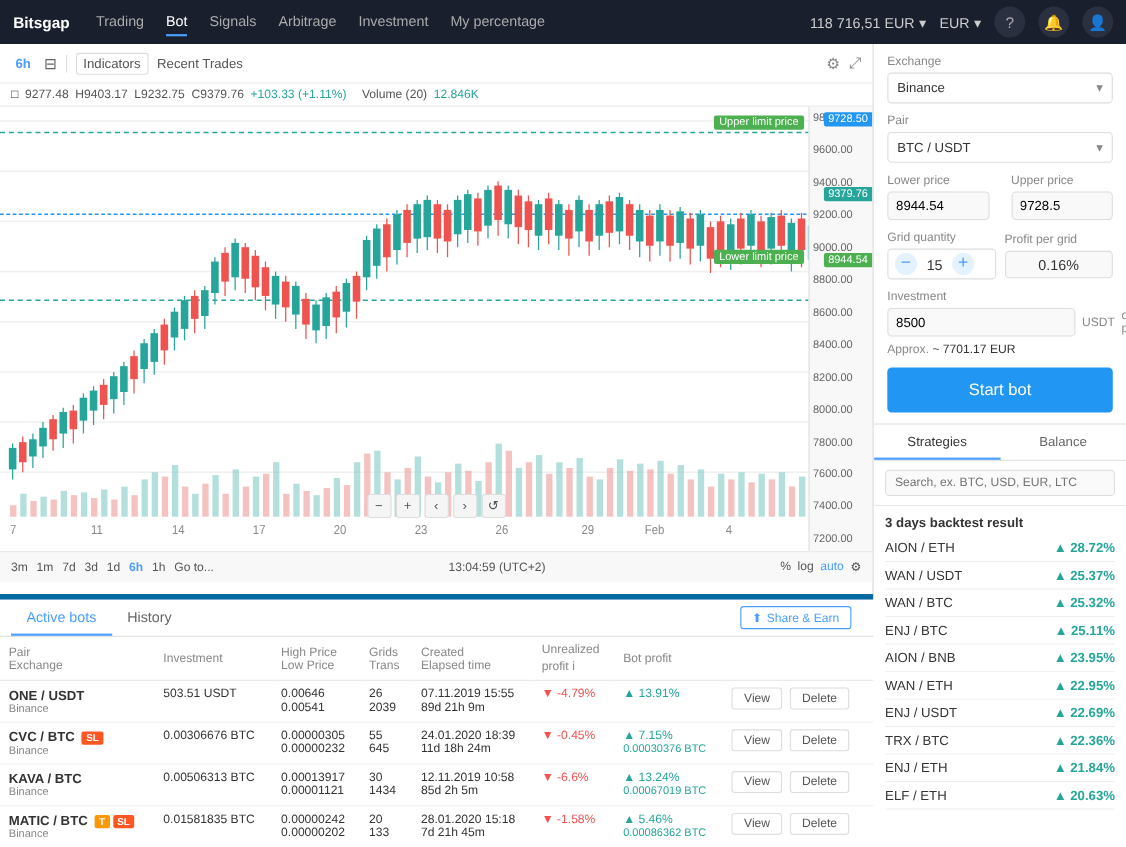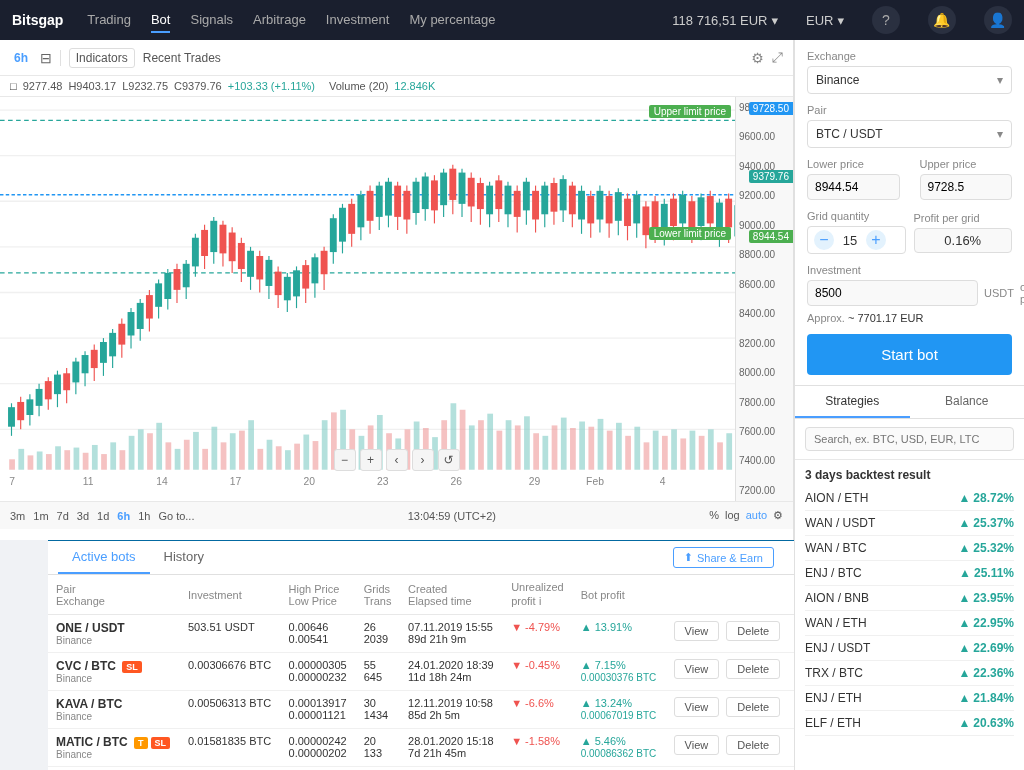--- a/index.html
+++ b/index.html
@@ -4,21 +4,21 @@
   <style>
     * { box-sizing: border-box; margin: 0; padding: 0; font-family: -apple-system, BlinkMacSystemFont, 'Segoe UI', sans-serif; }
     body { background: #f0f2f5; font-size: 12px; color: #333; width: 1024px; height: 770px; overflow: hidden; }
 
     
     .top-nav { background: #1a1f2e; display: flex; align-items: center; height: 40px; padding: 0 12px; color: #ccc; }
     .logo { color: #fff; font-weight: 700; font-size: 14px; margin-right: 24px; }
     .nav-links { display: flex; gap: 20px; font-size: 13px; flex: 1; }
     .nav-link { color: #aaa; cursor: pointer; padding: 4px 0; }
     .nav-link.active { color: #fff; border-bottom: 2px solid #4a9eff; }
-    .nav-right { display: flex; align-items: center; gap: 28px; font-size: 13px; color: #ccc; }
+    .nav-right { display: flex; align-items: center; gap: 12px; font-size: 13px; color: #ccc; }
     .balance-btn { display: flex; align-items: center; gap: 4px; cursor: pointer; }
     .currency-btn { display: flex; align-items: center; gap: 4px; cursor: pointer; }
     .icon-btn { width: 28px; height: 28px; border-radius: 50%; background: #2a3040; display: flex; align-items: center; justify-content: center; cursor: pointer; color: #aaa; font-size: 14px; }
 
     
     .main-layout { display: flex; height: 730px; }
 
     
     .chart-area { flex: 1; display: flex; flex-direction: column; background: #fff; border-right: 1px solid #e0e0e0; }
 
@@ -44,21 +44,21 @@
     
     .chart-bottom { display: flex; align-items: center; justify-content: space-between; padding: 4px 10px; border-top: 1px solid #e8e8e8; background: #f8f8f8; height: 28px; }
     .time-nav { display: flex; gap: 8px; font-size: 11px; color: #555; }
     .time-nav span { cursor: pointer; }
     .time-nav .goto { cursor: pointer; }
     .chart-timestamp { font-size: 11px; color: #555; }
     .chart-opts { display: flex; gap: 6px; font-size: 11px; color: #555; }
     .chart-opts span { cursor: pointer; }
 
     
-    .bottom-panel { background: #fff; border-top: 1px solid #0369a1; height: 230px; overflow-y: auto; margin-left: 48px; }
+    .bottom-panel { background: #fff; border-top: 5px solid #0369a1; height: 230px; overflow-y: auto; }
     .bottom-tabs { display: flex; border-bottom: 1px solid #e0e0e0; padding: 0 10px; }
     .bottom-tab { padding: 8px 14px; font-size: 13px; cursor: pointer; color: #666; border-bottom: 2px solid transparent; }
     .bottom-tab.active { color: #4a9eff; border-bottom: 2px solid #4a9eff; }
 
     
     .bots-table { width: 100%; border-collapse: collapse; }
     .bots-table thead tr { border-bottom: 1px solid #e8e8e8; }
     .bots-table thead th { padding: 6px 8px; font-size: 11px; color: #888; font-weight: 500; text-align: left; white-space: nowrap; }
     .bots-table tbody tr { border-bottom: 1px solid #f0f0f0; }
     .bots-table tbody td { padding: 6px 8px; font-size: 11px; vertical-align: top; }

